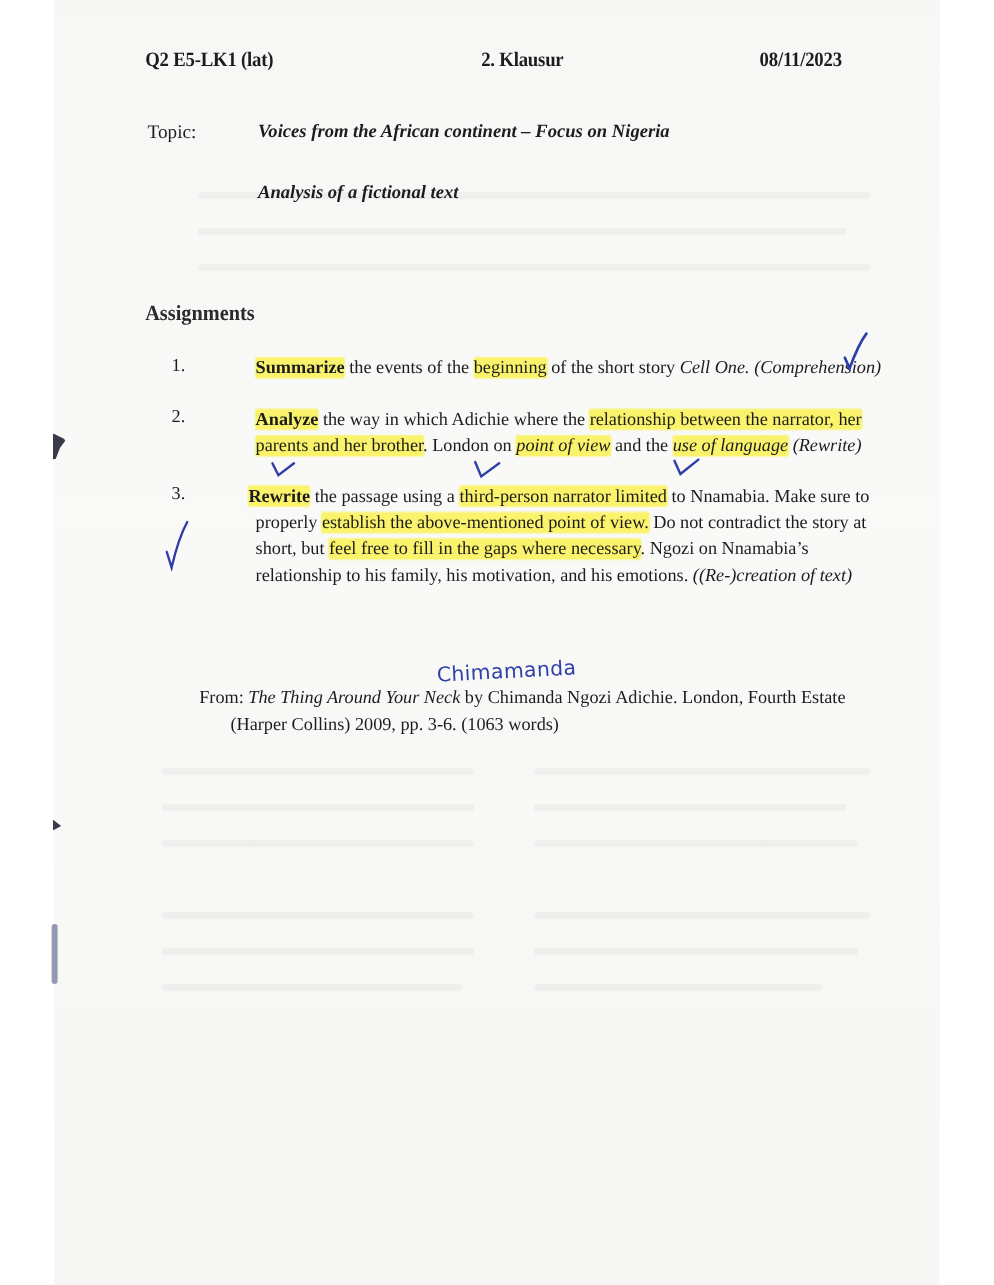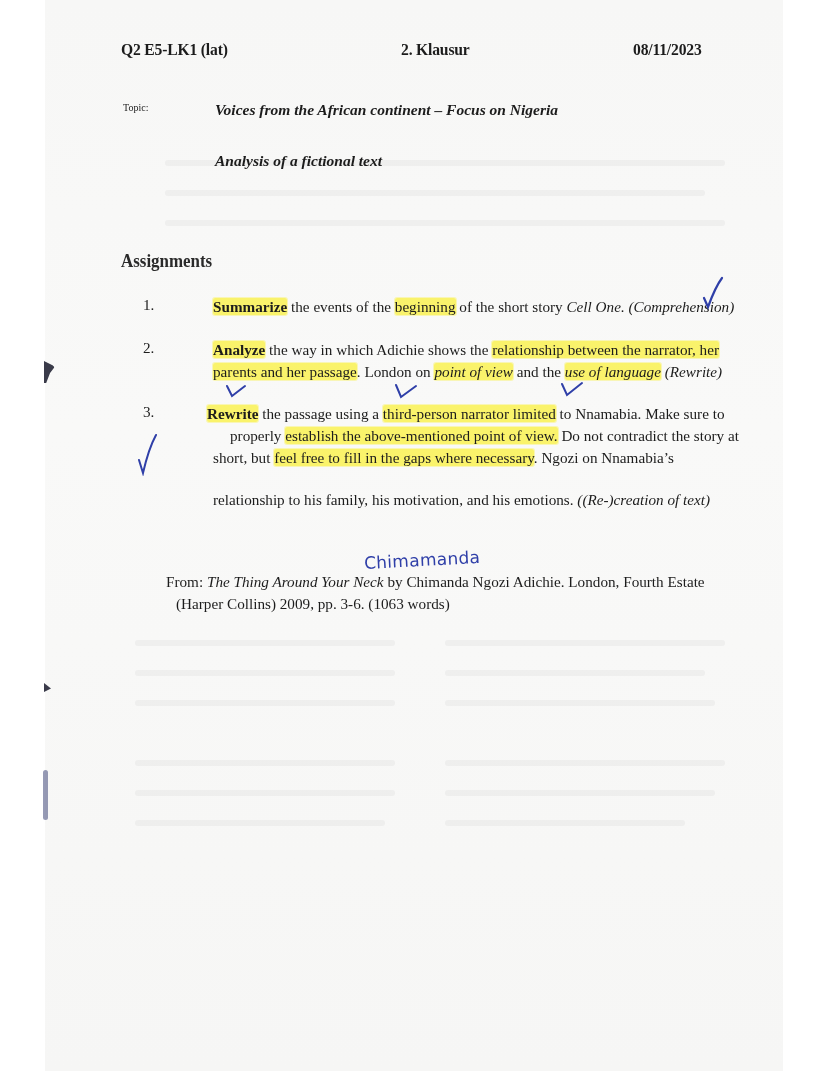--- a/index.html
+++ b/index.html
@@ -9,21 +9,21 @@
   }
   .sheet {
     position: absolute; left: 45px; top: 0; width: 738px; height: 1071px;
     background: linear-gradient(180deg, #f7f7f6 0%, #f9f9f8 40%, #f6f6f5 100%);
   }
   .bleed {
     position: absolute; background: rgba(200,200,200,0.18); height: 6px; border-radius: 3px;
   }
   .abs { position: absolute; white-space: nowrap; }
   .hdr { font-weight: bold; font-size: 17px; letter-spacing: -0.2px; transform: scaleX(0.92); transform-origin: left top; }
-  .topic-label { font-size: 10px; }
+  .topic-label { font-size: 16px; }
   .topic-val { font-size: 15.5px; font-style: italic; font-weight: bold; }
   .h-assign { font-size: 18px; font-weight: bold; color: #2a2a2a; transform: scaleX(0.94); transform-origin: left top; }
   .line { font-size: 15.2px; line-height: 22px; padding-left: 48px; }
   .num { position: absolute; font-size: 15.2px; }
   .hl { background: rgba(250, 240, 60, 0.75); box-shadow: 0 0 0 1px rgba(250,240,60,0.35); border-radius: 2px; }
   b { font-weight: bold; }
   i { font-style: italic; }
   .hand { position: absolute; color: #2f3fa8; font-family: "DejaVu Sans", sans-serif; }
   .mark { position: absolute; background: #3a3b4a; }
 </style>
@@ -60,33 +60,33 @@
 <div class="abs topic-label" style="left:123px;top:102px;">Topic:</div>
 <div class="abs topic-val" style="left:215px;top:101px;">Voices from the African continent – Focus on Nigeria</div>
 <div class="abs topic-val" style="left:215px;top:152px;">Analysis of a fictional text</div>
 
 <div class="abs h-assign" style="left:121px;top:251px;">Assignments</div>
 
 <div id="assign-container">
     <div class="num" style="left: 143px; top: 296px;">1.</div>
     <div class="abs line" style="left: 165px; top: 296px;"><b class="hl">Summarize</b><span> the events of the </span><span class="hl">beginning</span><span> of the short story </span><i>Cell One. (Comprehension)</i></div>
     <div class="num" style="left: 143px; top: 339px;">2.</div>
-    <div class="abs line" style="left: 165px; top: 339px;"><b class="hl">Analyze</b><span> the way in which Adichie shows the </span><span class="hl">relationship between the narrator, her</span></div>
-    <div class="abs line" style="left: 165px; top: 361px;"><span class="hl">parents and her passage</span><span>. London on </span><i class="hl">point of view</i><span> and the </span><i class="hl">use of language</i><i> (Rewrite)</i></div>
+    <div class="abs line" style="left: 165px; top: 339px;"><b class="hl">Analyze</b><span> the way in which Adichie where the </span><span class="hl">relationship between the narrator, her</span></div>
+    <div class="abs line" style="left: 165px; top: 361px;"><span class="hl">parents and her brother</span><span>. London on </span><i class="hl">point of view</i><span> and the </span><i class="hl">use of language</i><i> (Rewrite)</i></div>
     <div class="num" style="left: 143px; top: 403px;">3.</div>
     <div class="abs line" style="left: 159px; top: 403px;"><b class="hl">Rewrite</b><span> the passage using a </span><span class="hl">third-person narrator limited</span><span> to Nnamabia. Make sure to</span></div>
-    <div class="abs line" style="left: 182px; top: 425px; text-align: right;"><span>properly </span><span class="hl">establish the above-mentioned point of view.</span><span> Do not contradict the story at</span></div>
+    <div class="abs line" style="left: 165px; top: 425px; text-align: right;"><span>properly </span><span class="hl">establish the above-mentioned point of view.</span><span> Do not contradict the story at</span></div>
     <div class="abs line" style="left: 165px; top: 447px;"><span>short, but </span><span class="hl">feel free to fill in the gaps where necessary</span><span>. Ngozi on Nnamabia’s</span></div>
-    <div class="abs line" style="left: 165px; top: 489px;"><span>relationship to his family, his motivation, and his emotions. </span><i>((Re-)creation of text)</i></div>
+    <div class="abs line" style="left: 165px; top: 469px;"><span>relationship to his family, his motivation, and his emotions. </span><i>((Re-)creation of text)</i></div>
   </div>
 
 <div class="abs line" style="left:118px;top:571px;">
   <span>From: </span><i>The Thing Around Your Neck</i><span> by Chimanda Ngozi Adichie. London, Fourth Estate</span>
 </div>
-<div class="abs line" style="left:128px;top:593px;">(Harper Collins) 2009, pp. 3-6.  (1063 words)</div>
+<div class="abs line" style="left:144px;top:593px;">(Harper Collins) 2009, pp. 3-6.  (1063 words)</div>
 
 <div class="hand" style="left:364px;top:550px;font-size:17px;letter-spacing:0.3px;transform:rotate(-3deg);">Chimamanda</div>
 
 <svg class="hand" style="left:702px;top:276px;" width="22" height="34" viewBox="0 0 22 34">
   <path d="M2 22 L6 31 C10 20 14 10 20 2" fill="none" stroke="#2f3fa8" stroke-width="2.2" stroke-linecap="round"></path>
 </svg>
 <svg class="hand" style="left:225px;top:383px;" width="22" height="16" viewBox="0 0 22 16">
   <path d="M2 3 L7 13 L20 3" fill="none" stroke="#2f3fa8" stroke-width="2" stroke-linecap="round"></path>
 </svg>
 <svg class="hand" style="left:394px;top:383px;" width="24" height="16" viewBox="0 0 24 16">

